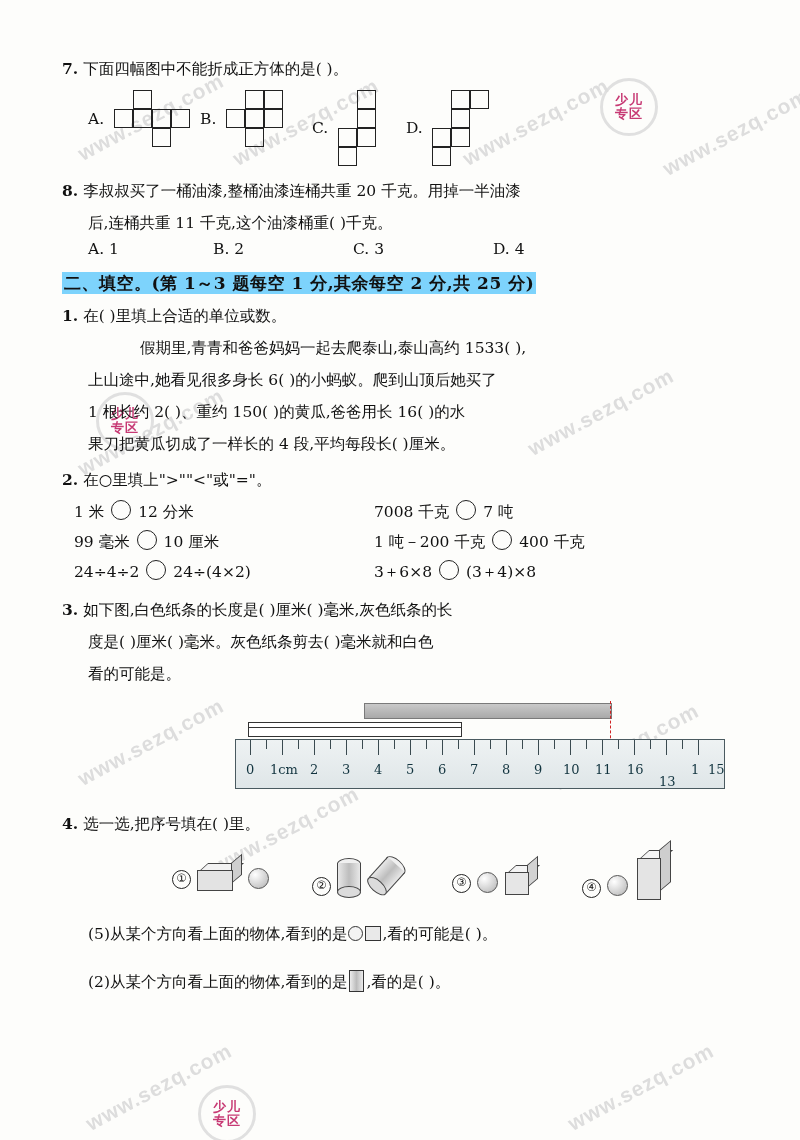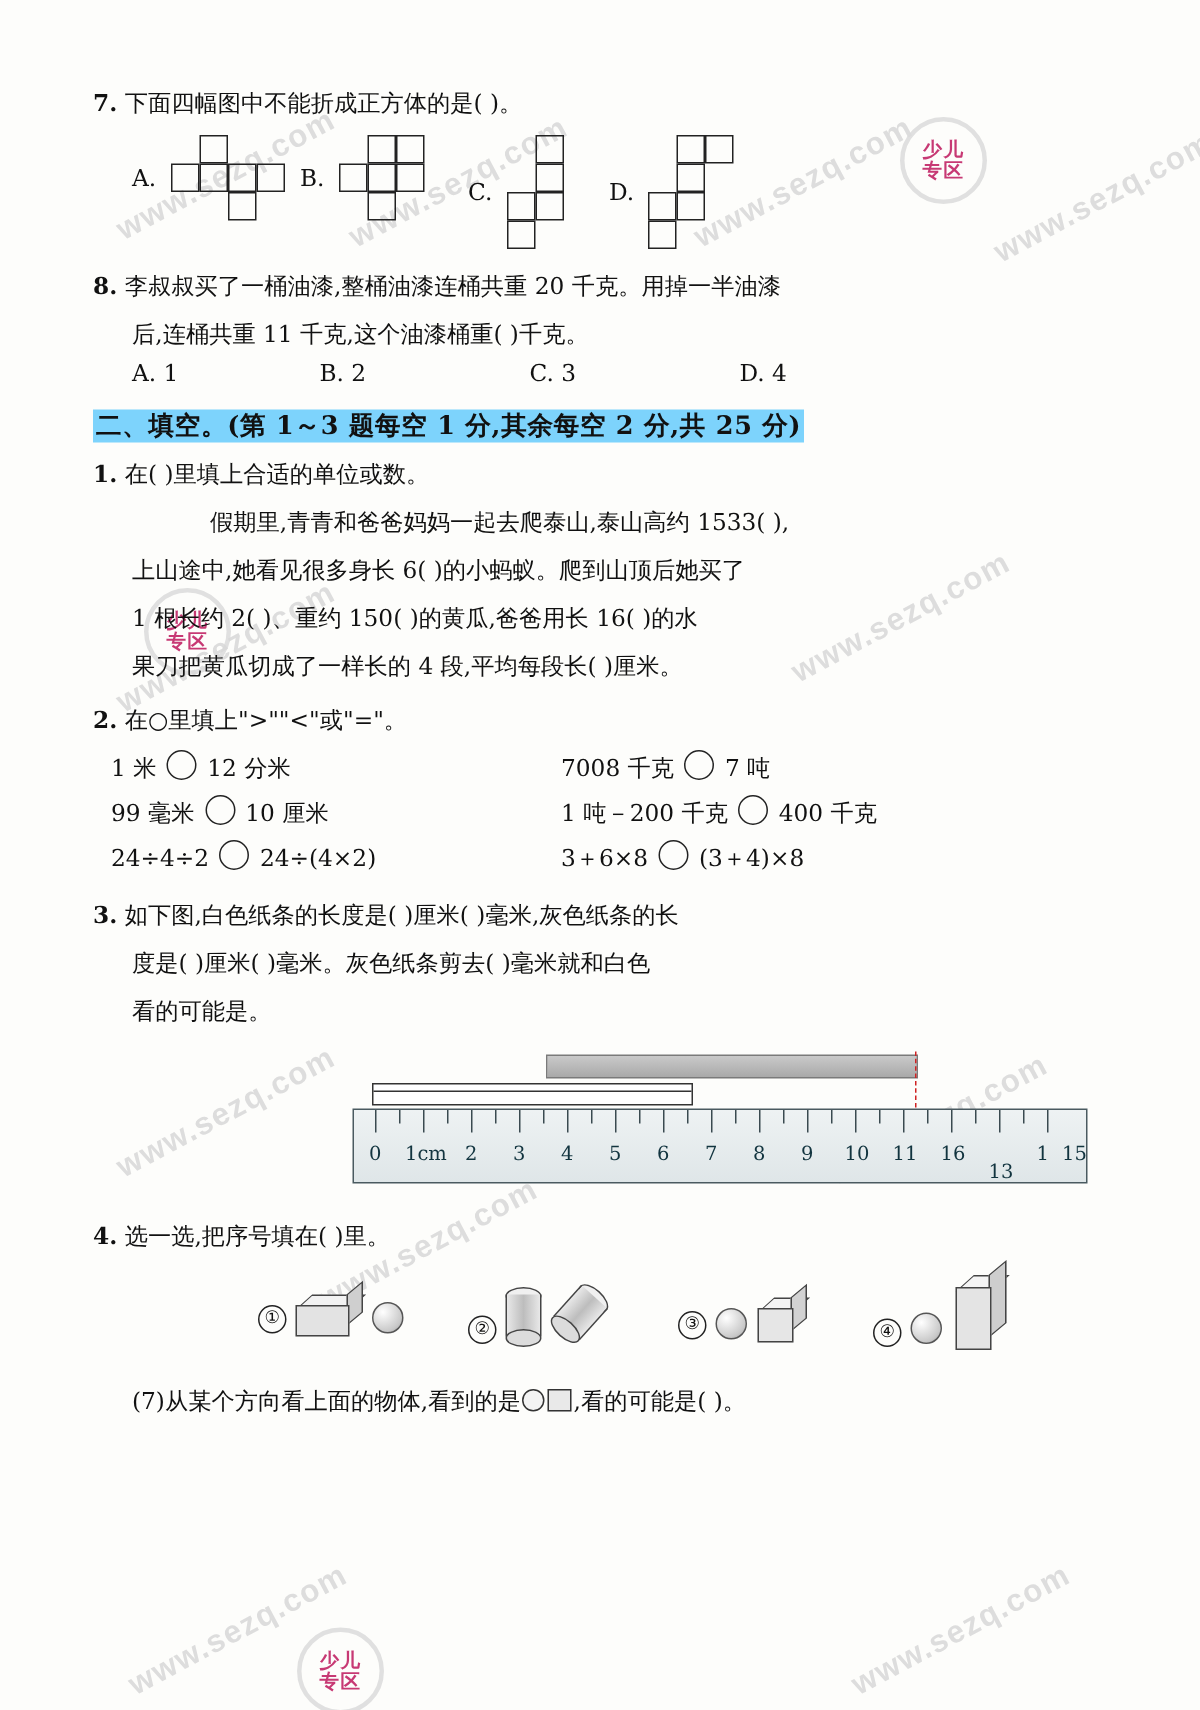--- a/index.html
+++ b/index.html
@@ -378,18 +378,21 @@
         <span class="ball" style="margin-bottom:2px;"></span>
         <span class="tallbox" style="margin-left:9px;">
             <span class="top"></span>
             <span class="side"></span>
             <span class="front"></span>
           </span>
       </div>
     </div>
 
     <div class="q indent" style="margin-top:12px;">
-      <span>(7)从某个方向看上面的物体,看到的是</span><span class="inline-ci"></span><span class="inline-sq"></span><span>,看的可能是(            )。</span>
-    </div>
-
+      <span>(5)从某个方向看上面的物体,看到的是</span><span class="inline-ci"></span><span class="inline-sq"></span><span>,看的可能是(            )。</span>
+    </div>
+
+    <div class="q indent" style="margin-top:18px;">
+      <span>(2)从某个方向看上面的物体,看到的是</span><span class="inline-tall"></span><span>,看的是(        )。</span>
+    </div>
 
   </div>
 </div>
 
 </body></html>

